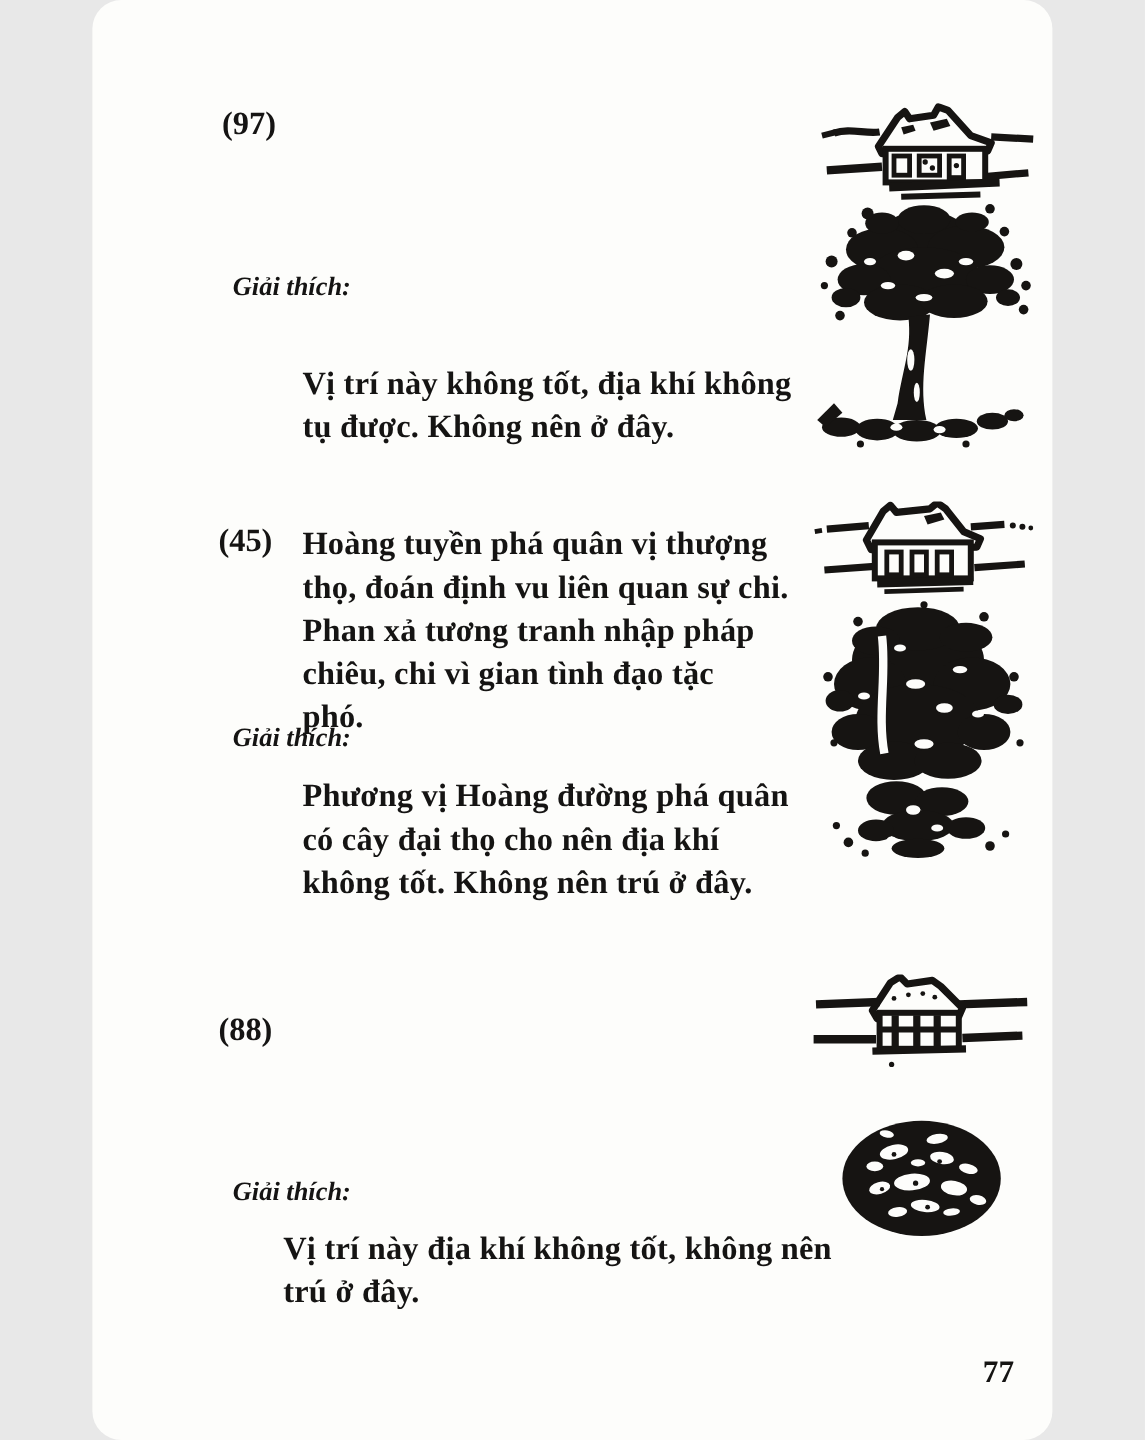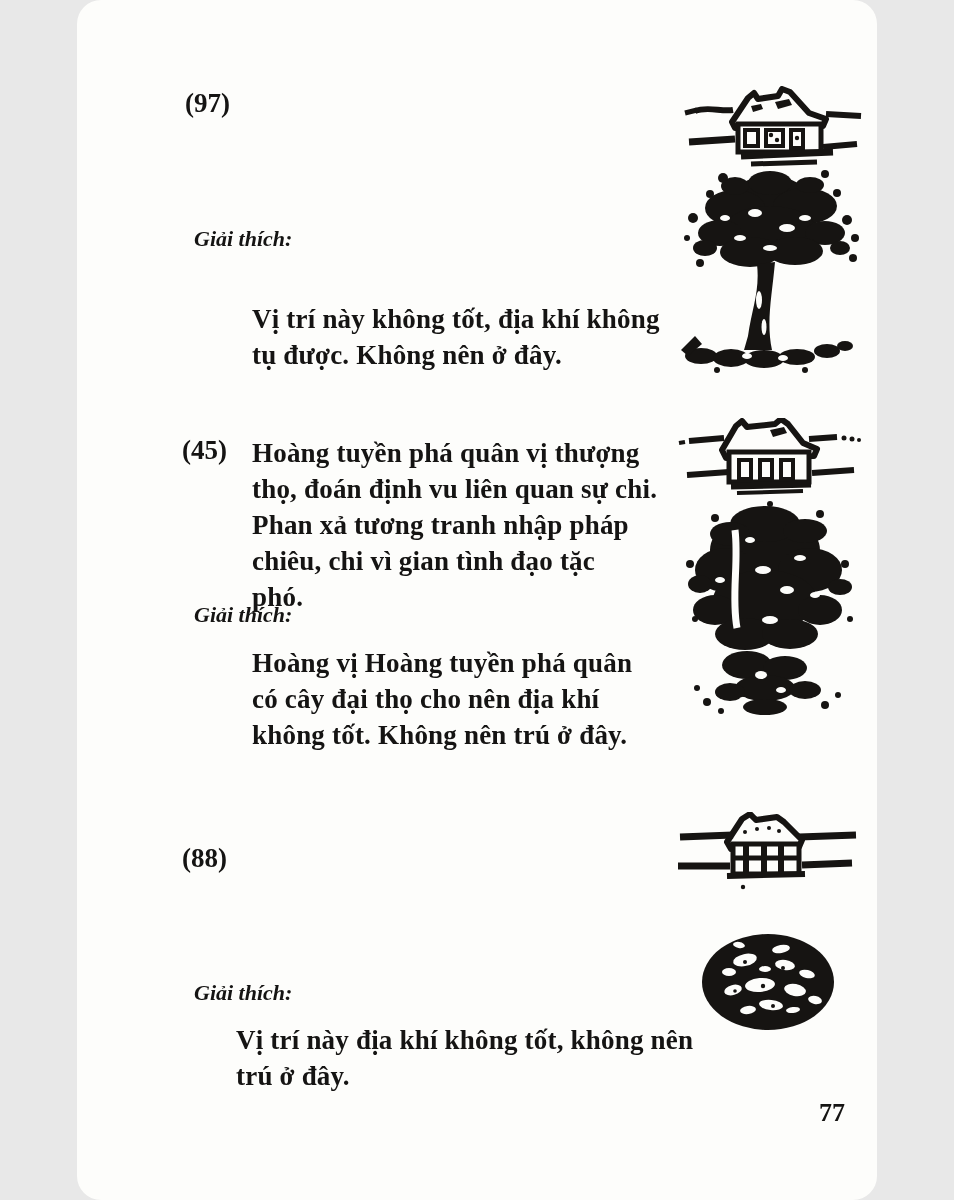--- a/index.html
+++ b/index.html
@@ -41,20 +41,21 @@
   .explanation {
     font-size: 27px;
     font-weight: 700;
     line-height: 36px;
     white-space: pre;
     letter-spacing: 0.2px;
   }
   .page-number {
     font-size: 26px;
     font-weight: 700;
+    margin-top: 31px;
   }
   .figure { display: block; }
   .ink { fill: #161412; }
   .ink-stroke { stroke: #161412; fill: none; }
   .paper { fill: #fdfdfb; }
 </style>
 </head>
 <body>
 
 <div class="page">
@@ -140,21 +141,21 @@
     </g>
   </svg>
 
   <span class="abs entry-number" style="left:105px; top:435px;">(45)</span>
   <div class="abs verse" style="left:175px; top:435px;">Hoàng tuyền phá quân vị thượng
 thọ, đoán định vu liên quan sự chi.
 Phan xả tương tranh nhập pháp
 chiêu, chi vì gian tình đạo tặc
 phó.</div>
   <div class="abs explain-label" style="left:85px; top:602px;">Giải thích:</div>
-  <div class="abs explanation" style="left:175px; top:645px;">Hoàng vị Hoàng tuyền phá quân
+  <div class="abs explanation" style="left:175px; top:645px;">Phương vị Hoàng đường phá quân
 có cây đại thọ cho nên địa khí
 không tốt. Không nên trú ở đây.</div>
 
   <svg class="abs figure" style="left:598px; top:418px;" width="188" height="302" viewBox="0 0 188 302" aria-label="house-by-road-above-dense-bushy-tree">
     <g>
       <path class="paper" d="M47 32 L61 8 L67 3 L72 9 L100 6 L106 1 L113 6 L128 25 L142 31 L139 38 L51 40 Z" stroke="#161412" stroke-width="6" stroke-linejoin="round"></path>
       <path class="ink" d="M95 12 l14 -3 l3 6 l-14 4 Z"></path>
       <rect class="paper" x="54" y="34" width="80" height="30" stroke="#161412" stroke-width="5"></rect>
       <rect class="paper" x="64" y="42" width="12" height="19" stroke="#161412" stroke-width="4"></rect>
       <rect class="paper" x="85" y="42" width="12" height="19" stroke="#161412" stroke-width="4"></rect>

